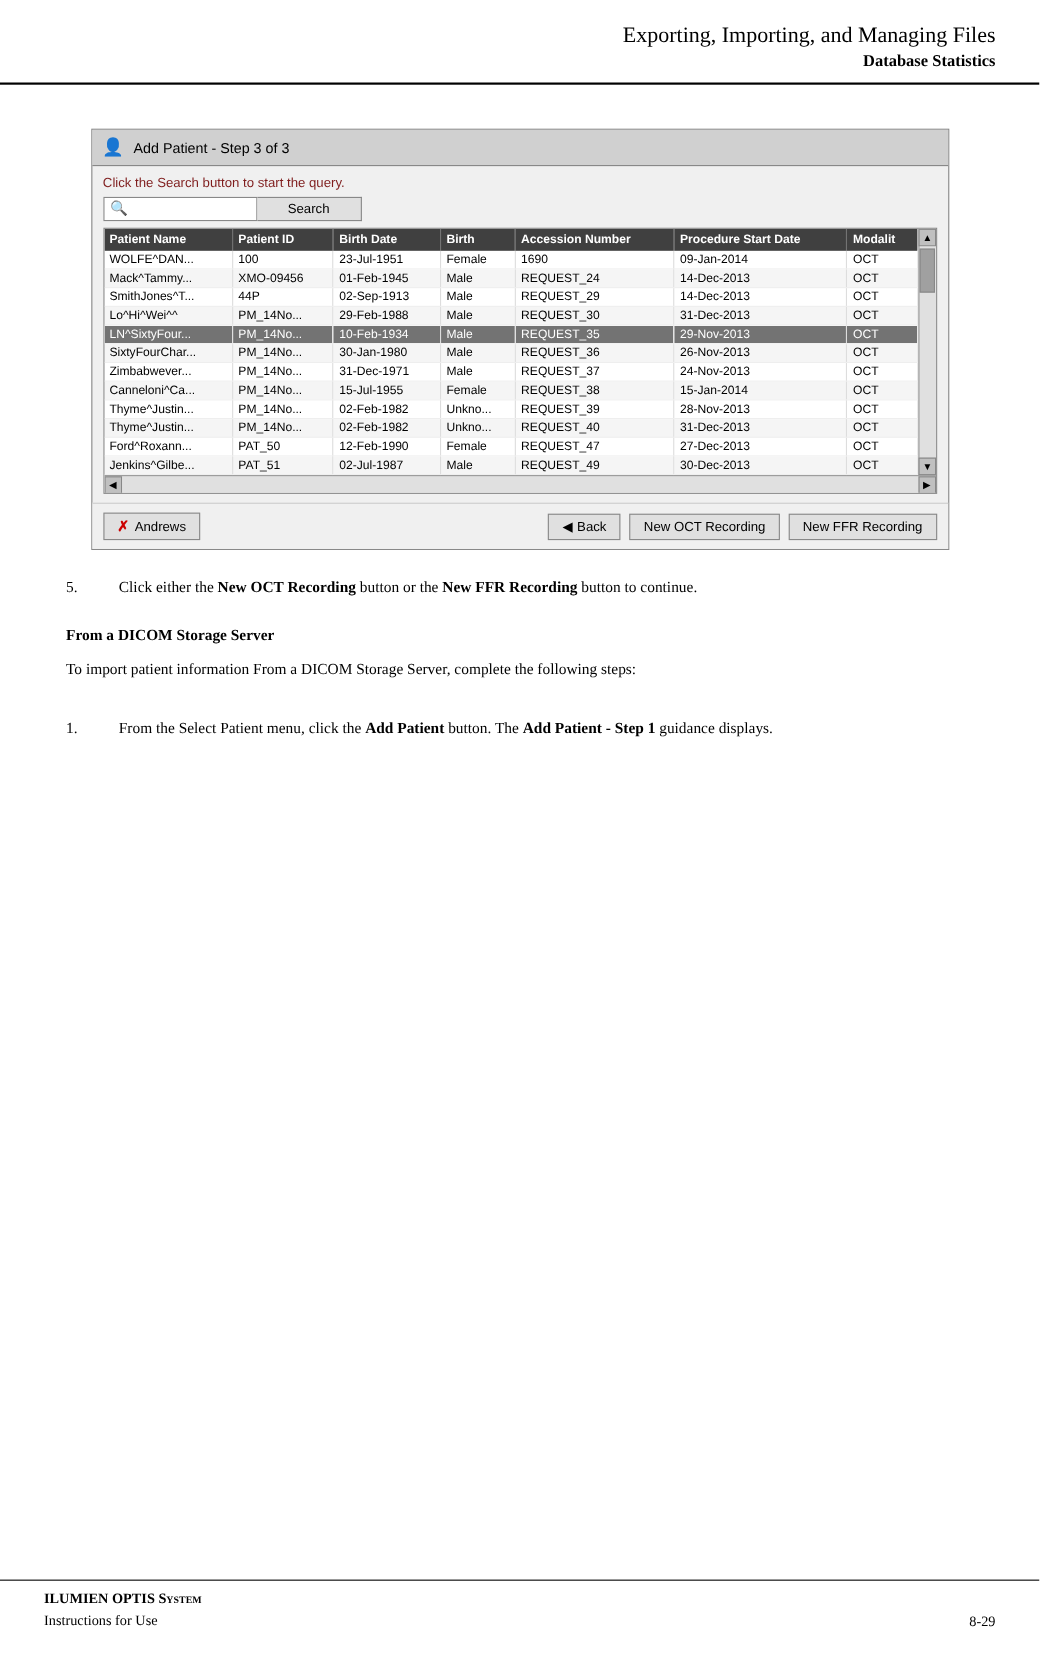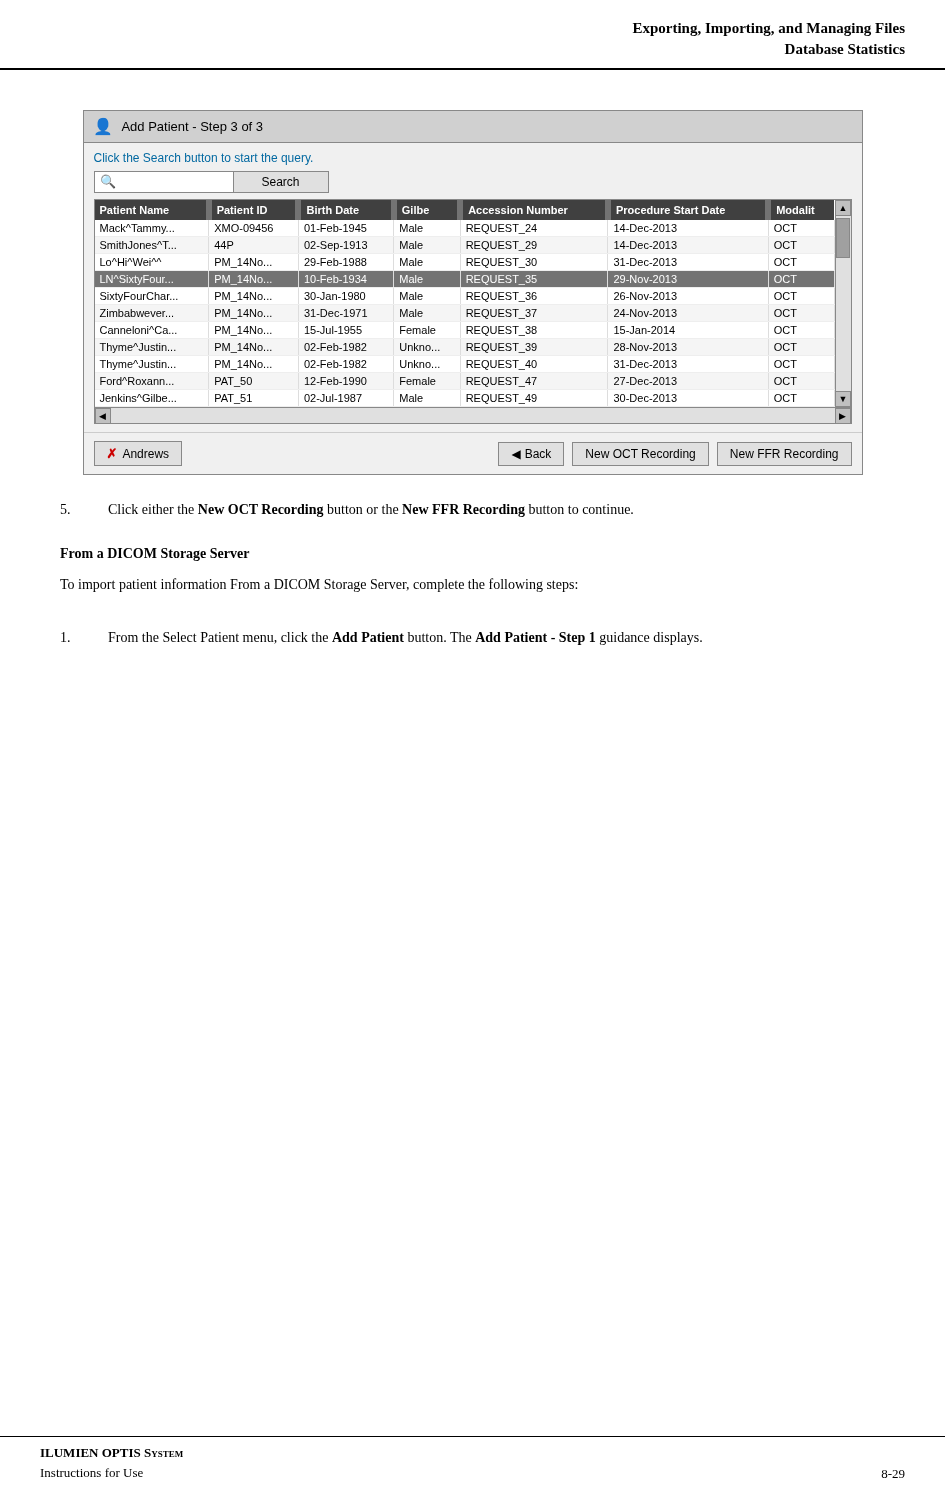--- a/index.html
+++ b/index.html
@@ -14,22 +14,22 @@
     }
 
     
     .page-header {
       text-align: right;
       padding: 18px 40px 8px 40px;
       border-bottom: 2px solid #000;
       line-height: 1.4;
     }
     .page-header .main-title {
-      font-size: 15px;
-      font-weight: bold;
+      font-size: 20px;
+      font-weight: normal;
     }
     .page-header .sub-title {
       font-size: 15px;
       font-weight: bold;
     }
 
     
     .content {
       padding: 30px 60px 60px 60px;
     }
@@ -58,21 +58,21 @@
       font-weight: normal;
       font-family: Arial, sans-serif;
     }
     .dialog-body {
       padding: 8px 10px;
     }
     .dialog-hint {
       font-size: 12px;
       font-family: Arial, sans-serif;
       margin-bottom: 6px;
-      color: #0369a1;
+      color: #7f1d1d;
     }
 
     
     .search-bar {
       display: flex;
       align-items: center;
       gap: 0;
       margin-bottom: 6px;
     }
     .search-input-wrapper {
@@ -108,21 +108,21 @@
       width: 100%;
       border-collapse: collapse;
       font-family: Arial, sans-serif;
       font-size: 11px;
     }
     .patient-table thead tr th {
       background: #404040;
       color: #fff;
       padding: 4px 5px;
       text-align: left;
-      border-right: 6px solid #737373;
+      border-right: 1px solid #737373;
       font-weight: bold;
       white-space: nowrap;
     }
     .patient-table thead tr th:last-child {
       border-right: none;
     }
     .patient-table tbody tr td {
       padding: 2px 5px;
       border-right: 1px solid #ddd;
       border-bottom: 1px solid #eee;
@@ -333,27 +333,36 @@
 
       <div class="patient-table-wrapper">
         <div class="table-scroll-container">
           <div class="table-area">
             <table class="patient-table">
               <thead>
                 <tr>
                   <th>Patient Name</th>
                   <th>Patient ID</th>
                   <th>Birth Date</th>
-                  <th>Gilbe</th>
+                  <th>Birth</th>
                   <th>Accession Number</th>
                   <th>Procedure Start Date</th>
                   <th>Modalit</th>
                 </tr>
               </thead>
               <tbody id="table-body">
+              <tr>
+                    <td>WOLFE^DAN...</td>
+                    <td>100</td>
+                    <td>23-Jul-1951</td>
+                    <td>Female</td>
+                    <td>1690</td>
+                    <td>09-Jan-2014</td>
+                    <td>OCT</td>
+                  </tr>
                   <tr>
                     <td>Mack^Tammy...</td>
                     <td>XMO-09456</td>
                     <td>01-Feb-1945</td>
                     <td>Male</td>
                     <td>REQUEST_24</td>
                     <td>14-Dec-2013</td>
                     <td>OCT</td>
                   </tr>
                   <tr>

